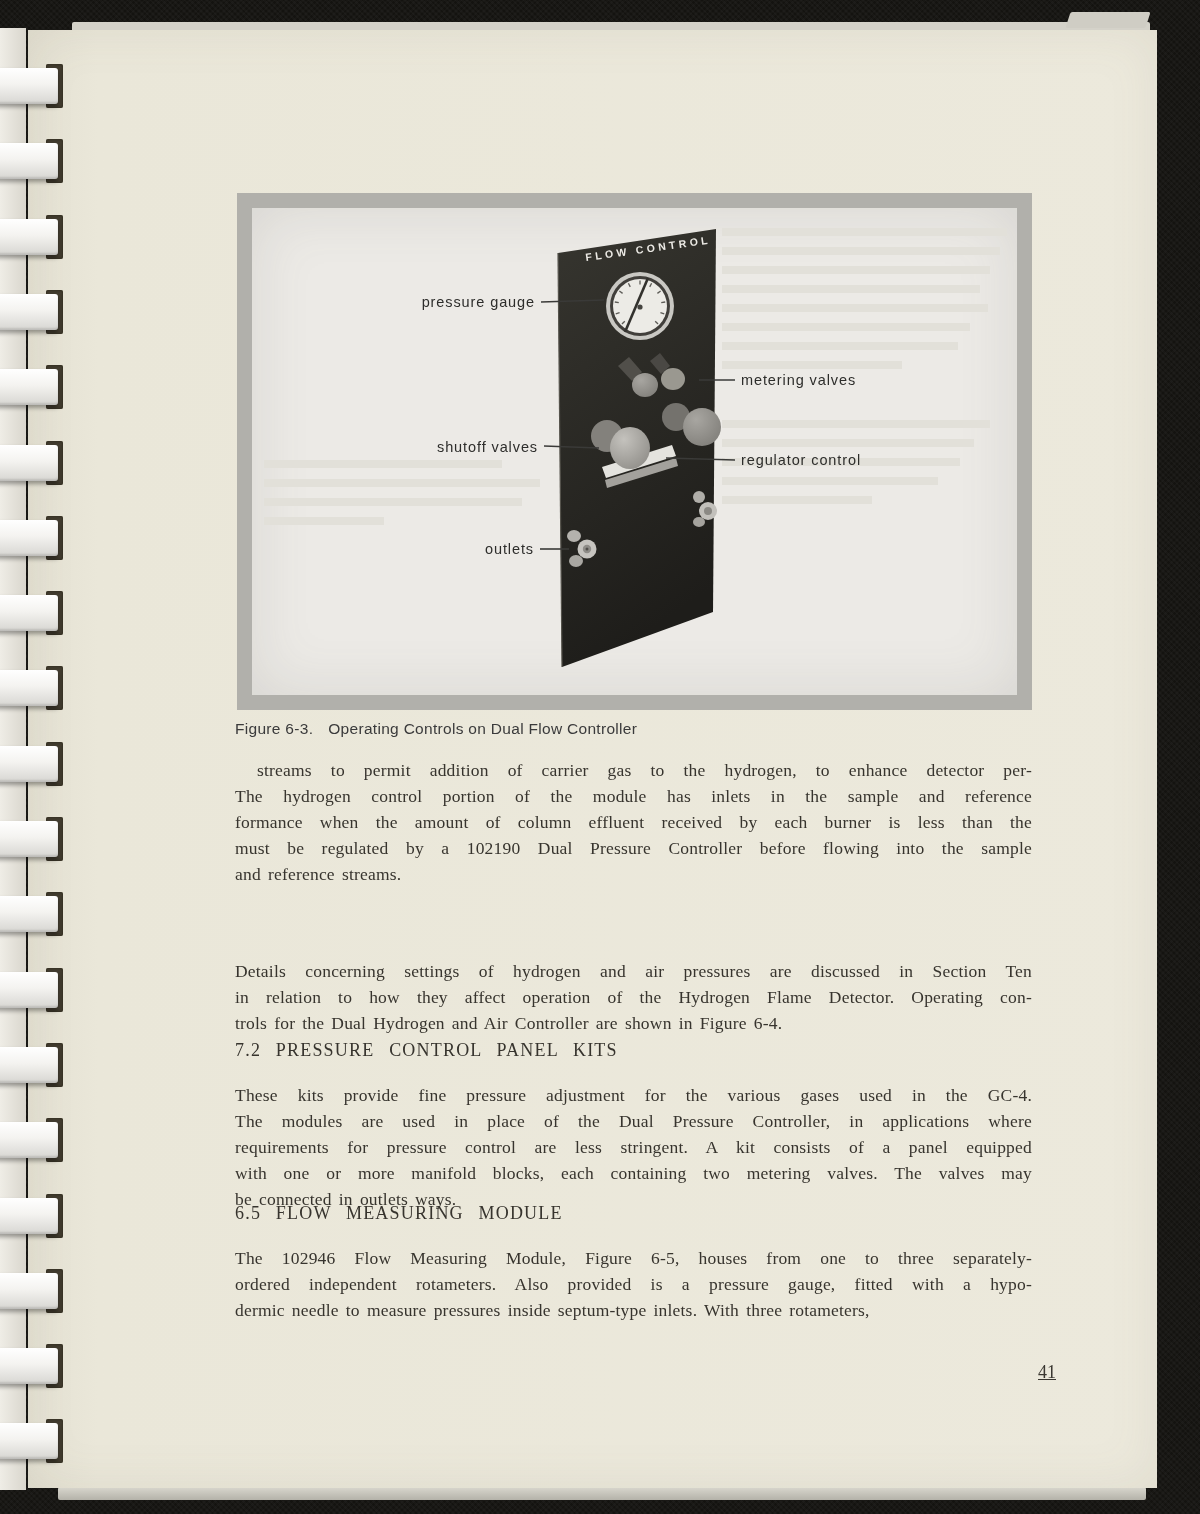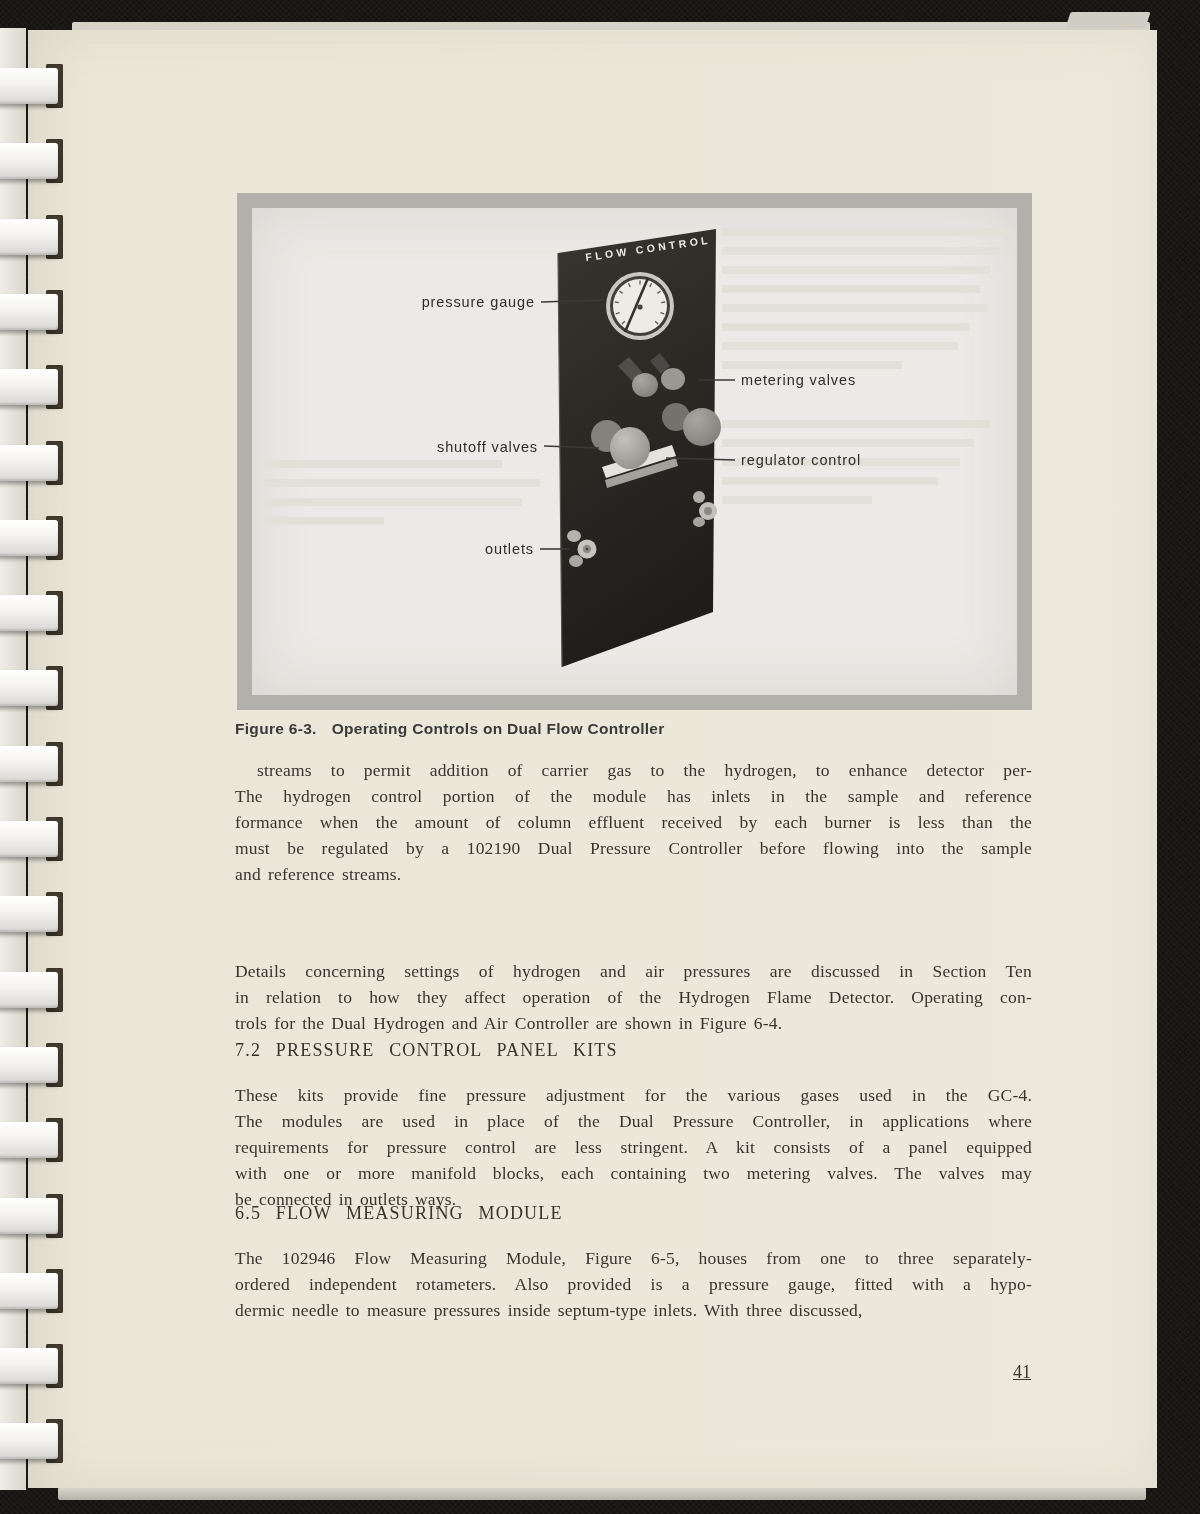--- a/index.html
+++ b/index.html
@@ -23,29 +23,29 @@
   .tooth{position:absolute;left:-5px;width:63px;height:36px;border-radius:3px;
     background:linear-gradient(180deg,#ffffff 0%,#f4f3f0 45%,#d7d6d2 100%);
     box-shadow:0 3px 4px rgba(0,0,0,.35), inset 0 -2px 2px rgba(0,0,0,.12);}
   
   .figure-frame{position:absolute;left:209px;top:163px;width:795px;height:517px;background:#b1b0ab;padding:15px;box-sizing:border-box;}
   .photo{position:relative;width:100%;height:100%;background:#eceae6;box-shadow:inset 0 0 60px rgba(90,90,82,.14);}
   .photo svg{position:absolute;left:0;top:0;}
   .svg-label{font-family:"Liberation Sans",sans-serif;font-size:14.5px;letter-spacing:.9px;fill:#2d2d2b;}
   .svg-paneltitle{font-family:"Liberation Sans",sans-serif;font-size:10.5px;font-weight:bold;letter-spacing:3.4px;fill:#eceae5;}
   
-  .caption{position:absolute;left:207px;top:690px;width:797px;font-size:15.5px;letter-spacing:.3px;color:#3a3a3b;font-weight:bold;}
+  .caption{position:absolute;left:207px;top:690px;width:797px;font-size:15.5px;letter-spacing:.3px;color:#3a3a3b;}
   .caption .cap-title{margin-left:15px;}
   .bodytext{font-family:"Liberation Serif",serif;font-size:17.5px;line-height:26px;color:#37342e;word-spacing:2.5px;letter-spacing:.2px;}
   .para{position:absolute;left:207px;width:797px;}
   .tline{text-align:justify;text-align-last:justify;white-space:normal;}
   .tline.last{text-align-last:left;}
   .para.indent .tline:first-child{text-indent:22px;}
   .heading{position:absolute;left:207px;width:797px;font-family:"Liberation Serif",serif;font-size:18px;color:#37342e;letter-spacing:1.2px;word-spacing:9px;white-space:nowrap;}
-  .pagenum{position:absolute;left:985px;top:1332px;font-family:"Liberation Serif",serif;font-size:18px;color:#3a3731;text-decoration:underline;}
+  .pagenum{position:absolute;left:1010px;top:1332px;font-family:"Liberation Serif",serif;font-size:18px;color:#3a3731;text-decoration:underline;}
 </style>
 </head>
 <body>
 
 <div id="screen">
 
   <div class="edge-top"></div>
   <div class="edge-tab"></div>
   <div class="edge-bottom"></div>
   <div class="stack-edge"></div>
@@ -191,21 +191,21 @@
         <div class="tline">requirements for pressure control are less stringent. A kit consists of a panel equipped</div>
         <div class="tline">with one or more manifold blocks, each containing two metering valves. The valves may</div>
         <div class="tline last">be connected in outlets ways.</div>
       </div>
 
     <div class="heading" style="top:1173px">6.5 FLOW MEASURING MODULE</div>
 
     <div class="para bodytext" style="top:1215px">
         <div class="tline">The 102946 Flow Measuring Module, Figure 6-5, houses from one to three separately-</div>
         <div class="tline">ordered independent rotameters. Also provided is a pressure gauge, fitted with a hypo-</div>
-        <div class="tline last">dermic needle to measure pressures inside septum-type inlets. With three discussed,</div>
+        <div class="tline last">dermic needle to measure pressures inside septum-type inlets. With three rotameters,</div>
       </div>
 
     <div class="pagenum">41</div>
   </div>
 
   <div class="binding">
       <div class="slot" style="top: 64px;"></div>
       <div class="tooth" style="top: 68px;"></div>
       <div class="slot" style="top: 139.3px;"></div>
       <div class="tooth" style="top: 143.3px;"></div>

